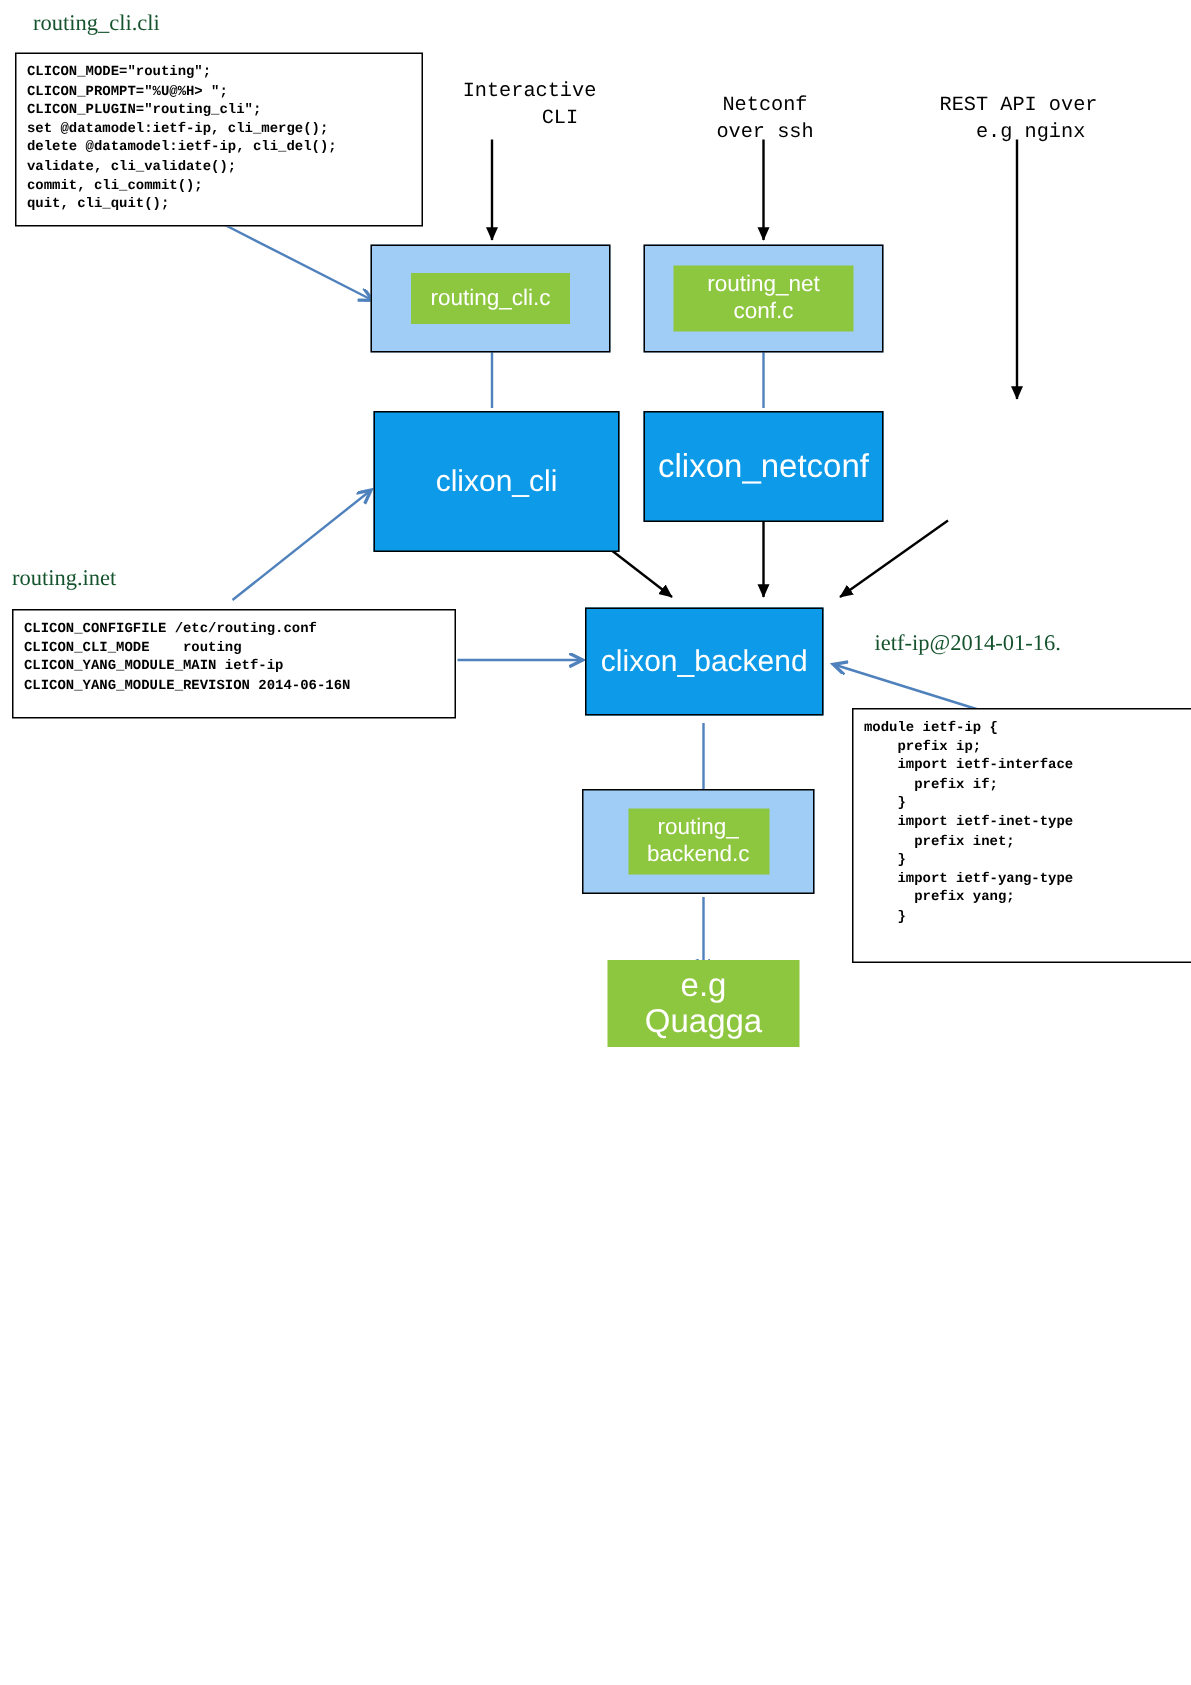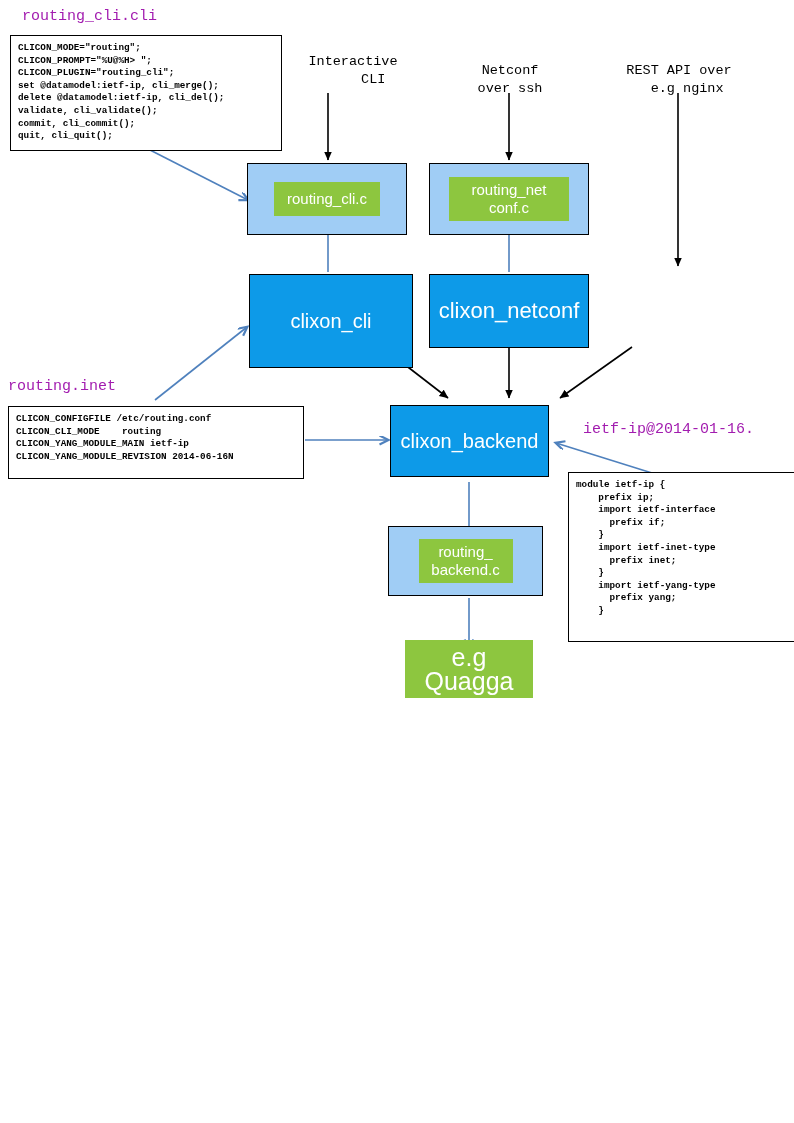--- a/index.html
+++ b/index.html
@@ -1,22 +1,22 @@
 <!DOCTYPE html>
 <html><head>
 <meta charset="utf-8">
 <style>
   html,body{margin:0;padding:0;background:#ffffff;}
   body{width:794px;height:1123px;position:relative;overflow:hidden;
        font-family:"Liberation Sans",sans-serif;}
   #stage{position:absolute;left:0;top:0;width:794px;height:1123px;}
 
   
-  .file-title{position:absolute;font-family:Liberation Mono, monospace;
-              font-size:15px;color:#a21caf;white-space:pre;}
+  .file-title{position:absolute;font-family:Liberation Serif, serif;
+              font-size:15px;color:#14532d;white-space:pre;}
 
   
   .codebox{position:absolute;background:#fff;border:1.5px solid #000;
            box-sizing:border-box;font-family:"Liberation Mono",monospace;
            font-size:9.3px;line-height:12.6px;color:#000;
            padding:6px 7px;white-space:pre;overflow:hidden;font-weight:bold;}
 
   
   .proc{position:absolute;background:#0d9ae8;border:1.5px solid #000;
         box-sizing:border-box;display:flex;align-items:center;
@@ -25,21 +25,21 @@
 
   
   .plugwrap{position:absolute;background:#a0cdf5;border:1.5px solid #000;
             box-sizing:border-box;display:flex;align-items:center;
             justify-content:center;}
   .plug{background:#8dc63f;color:#fff;font-size:15px;line-height:18px;
         text-align:center;display:flex;align-items:center;
         justify-content:center;box-sizing:border-box;}
 
   
-  .greenbox{position:absolute;background:#8dc63f;color:#fff;font-size:25px;
+  .greenbox{position:absolute;background:#8dc63f;color:#fff;font-size:22px;
             line-height:24px;text-align:center;display:flex;
             align-items:center;justify-content:center;}
 
   
   .annot{position:absolute;font-family:"Liberation Mono",monospace;
          font-size:13.5px;line-height:18px;color:#000;text-align:center;
          white-space:pre;}
 
   svg.arrows{position:absolute;left:0;top:0;width:794px;height:1123px;
              pointer-events:none;}

